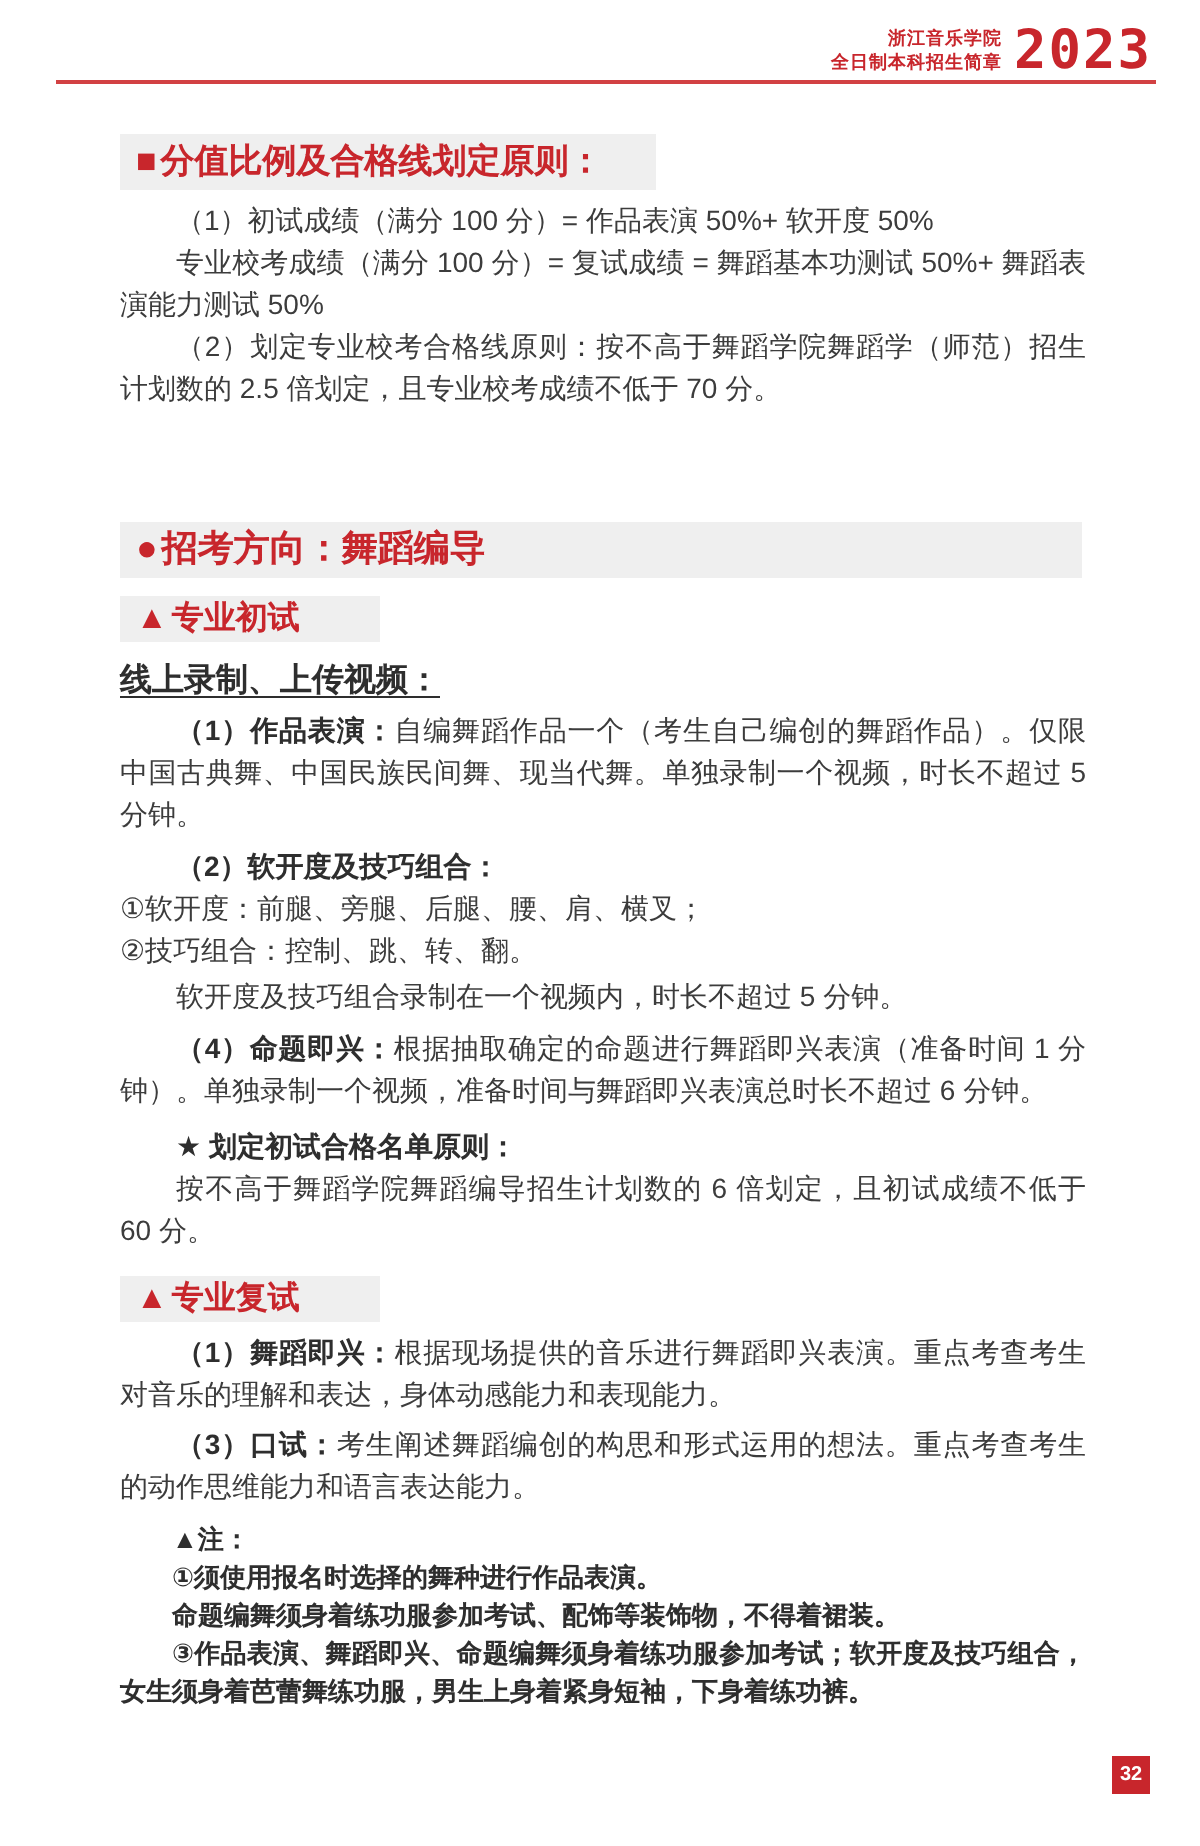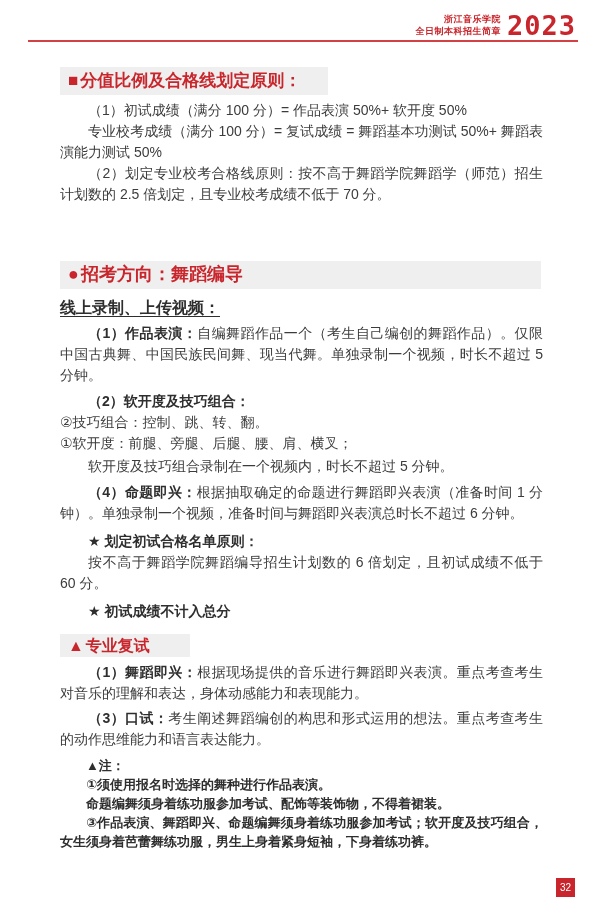--- a/index.html
+++ b/index.html
@@ -40,21 +40,21 @@
     margin-top:9px;font-size:16px;font-weight:bold;color:var(--strong_text);
     text-decoration:underline;text-underline-offset:3px;
   }
   .starline{font-weight:bold;color:var(--strong_text);}
   .note-p{font-size:13px;line-height:19px;font-weight:bold;color:var(--strong_text);text-align:justify;}
   .mt2{margin-top:2px;} .mt4{margin-top:4px;} .mt5{margin-top:5px;}
   .mt6{margin-top:6px;} .mt7{margin-top:7px;} .mt12{margin-top:12px;}
   
   .badge{
     position:absolute;right:25px;bottom:26px;width:19px;height:19px;
-    background:var(--accent);color:#fff;font-size:10px;font-weight:normal;
+    background:var(--accent);color:#fff;font-size:10px;font-weight:bold;
     display:flex;align-items:center;justify-content:center;
   }
 </style>
 </head>
 <body>
 
 <div class="page">
 
   <div class="header">
     <div class="brand">
@@ -71,34 +71,36 @@
       <span class="marker">■</span><span>分值比例及合格线划定原则：</span>
     </div>
     <p class="body-p indent mt5">（1）初试成绩（满分 100 分）= 作品表演 50%+ 软开度 50%</p>
     <p class="body-p indent">专业校考成绩（满分 100 分）= 复试成绩 = 舞蹈基本功测试 50%+ 舞蹈表演能力测试 50%</p>
     <p class="body-p indent">（2）划定专业校考合格线原则：按不高于舞蹈学院舞蹈学（师范）招生计划数的 2.5 倍划定，且专业校考成绩不低于 70 分。</p>
 
     <div class="bar bar-direction">
       <span class="marker">●</span><span>招考方向：舞蹈编导</span>
     </div>
 
+    <div class="bar bar-sub">
+      <span class="marker">▲</span><span>专业初试</span>
+    </div>
     <p class="subtitle">线上录制、上传视频：</p>
 
     <p class="body-p indent mt4"><b>（1）作品表演：</b><span>自编舞蹈作品一个（考生自己编创的舞蹈作品）。仅限中国古典舞、中国民族民间舞、现当代舞。单独录制一个视频，时长不超过 5 分钟。</span></p>
 
     <p class="body-p indent mt5"><b>（2）软开度及技巧组合：</b></p>
+    <p class="body-p">①软开度：前腿、旁腿、后腿、腰、肩、横叉；</p>
     <p class="body-p">②技巧组合：控制、跳、转、翻。</p>
-    <p class="body-p">①软开度：前腿、旁腿、后腿、腰、肩、横叉；</p>
     <p class="body-p indent mt2">软开度及技巧组合录制在一个视频内，时长不超过 5 分钟。</p>
 
     <p class="body-p indent mt5"><b>（4）命题即兴：</b><span>根据抽取确定的命题进行舞蹈即兴表演（准备时间 1 分钟）。单独录制一个视频，准备时间与舞蹈即兴表演总时长不超过 6 分钟。</span></p>
 
     <p class="body-p indent starline mt7">★ 划定初试合格名单原则：</p>
     <p class="body-p indent">按不高于舞蹈学院舞蹈编导招生计划数的 6 倍划定，且初试成绩不低于 60 分。</p>
-    <p class="body-p indent starline mt7">★ 初试成绩不计入总分</p>
 
     <div class="bar bar-sub mt12">
       <span class="marker">▲</span><span>专业复试</span>
     </div>
 
     <p class="body-p indent mt5"><b>（1）舞蹈即兴：</b><span>根据现场提供的音乐进行舞蹈即兴表演。重点考查考生对音乐的理解和表达，身体动感能力和表现能力。</span></p>
     <p class="body-p indent mt4"><b>（3）口试：</b><span>考生阐述舞蹈编创的构思和形式运用的想法。重点考查考生的动作思维能力和语言表达能力。</span></p>
 
     <p class="note-p indent mt6">▲注：</p>
     <p class="note-p indent">①须使用报名时选择的舞种进行作品表演。</p>

